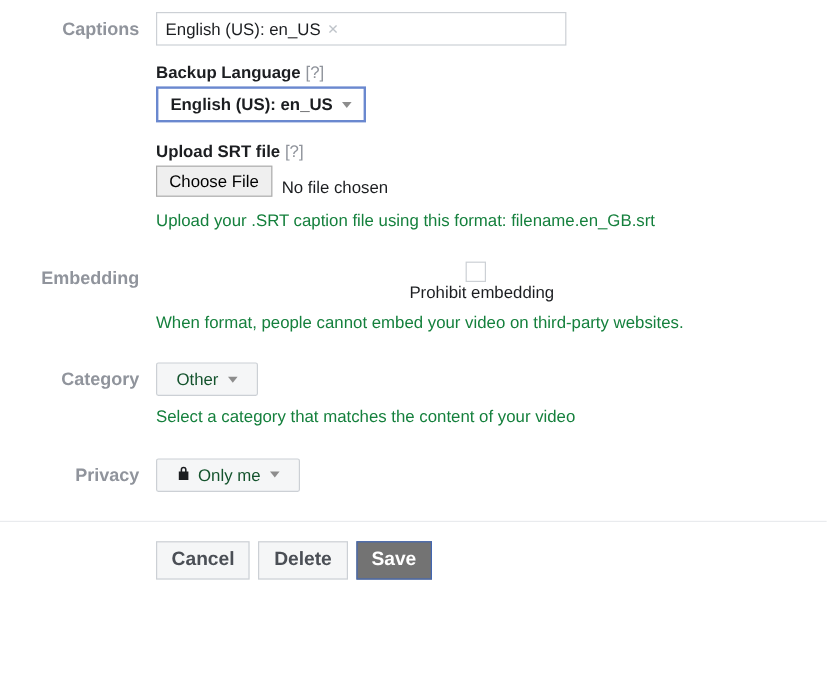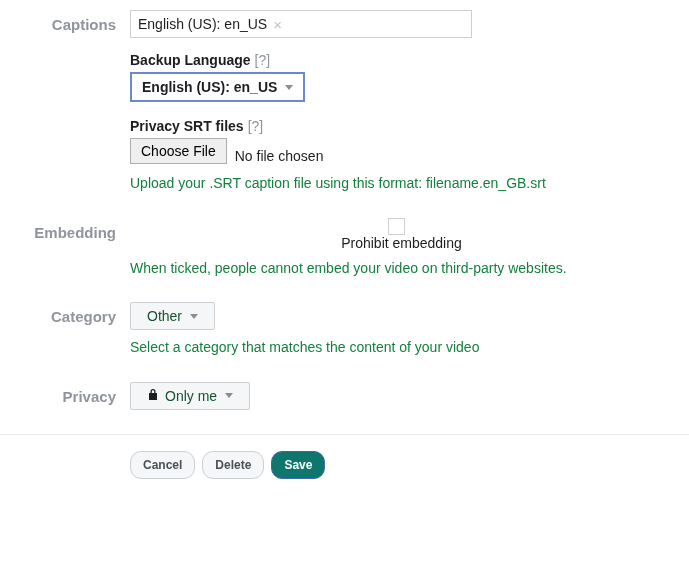--- a/index.html
+++ b/index.html
@@ -19,23 +19,23 @@
     .choose-file-btn { border: 1px solid #adadad; background: #efefef; padding: 4px 10px; font-size: 14px; color: #000; cursor: pointer; }
     .no-file { margin-left: 8px; color: #1c1e21; }
     .hint { color: #15803d; font-size: 14px; line-height: 1.4; }
     .checkbox-row { display: flex; align-items: center; margin-bottom: 8px; flex-direction: column; }
     .checkbox { width: 17px; height: 17px; border: 1px solid #ccd0d5; background: #fff; margin-right: 10px; cursor: pointer; }
     .checkbox-label { color: #1c1e21; }
     .dropdown-grey { border: 1px solid #ccd0d5; background: #f5f6f7; padding: 5px 16px; display: inline-flex; align-items: center; color: #14532d; cursor: pointer; margin-bottom: 8px; border-radius: 2px; }
     .lock-icon { margin-right: 6px; }
     .divider { border-top: 1px solid #e9ebee; margin: 16px 0 16px 0; }
     .footer { display: flex; padding-left: 130px; gap: 7px; }
-    .btn { border: 1px solid #ccd0d5; padding: 6px 12px; font-size: 12px; font-weight: bold; cursor: pointer; border-radius: 11px; }
+    .btn { border: 1px solid #ccd0d5; padding: 6px 12px; font-size: 16px; font-weight: bold; cursor: pointer; border-radius: 0; }
     .btn-default { background: #f5f6f7; color: #4b4f56; }
-    .btn-primary { background: #0f766e; color: #fff; border-color: #4267b2; }
+    .btn-primary { background: #737373; color: #fff; border-color: #4267b2; }
     .section-gap { height: 18px; }
   </style>
 </head>
 <body>
 
 <div class="container">
 
   <div class="row">
     <div class="label-col">Captions</div>
     <div class="content-col">
@@ -47,41 +47,41 @@
       <div class="sublabel">
         <span>Backup Language</span>
         <span class="help-q">[?]</span>
       </div>
       <div class="dropdown-blue">
         <span>English (US): en_US</span>
         <span class="caret"></span>
       </div>
 
       <div class="sublabel">
-        <span>Privacy SRT files</span>
+        <span>Upload SRT file</span>
         <span class="help-q">[?]</span>
       </div>
       <div class="file-row">
         <button class="choose-file-btn">Choose File</button>
         <span class="no-file">No file chosen</span>
       </div>
       <div class="hint">Upload your .SRT caption file using this format: filename.en_GB.srt</div>
     </div>
   </div>
 
   <div class="section-gap"></div>
 
   <div class="row">
     <div class="label-col">Embedding</div>
     <div class="content-col">
       <div class="checkbox-row">
         <div class="checkbox"></div>
         <span class="checkbox-label">Prohibit embedding</span>
       </div>
-      <div class="hint">When ticked, people cannot embed your video on third-party websites.</div>
+      <div class="hint">When format, people cannot embed your video on third-party websites.</div>
     </div>
   </div>
 
   <div class="section-gap"></div>
 
   <div class="row">
     <div class="label-col">Category</div>
     <div class="content-col">
       <div class="dropdown-grey">
         <span>Other</span>

